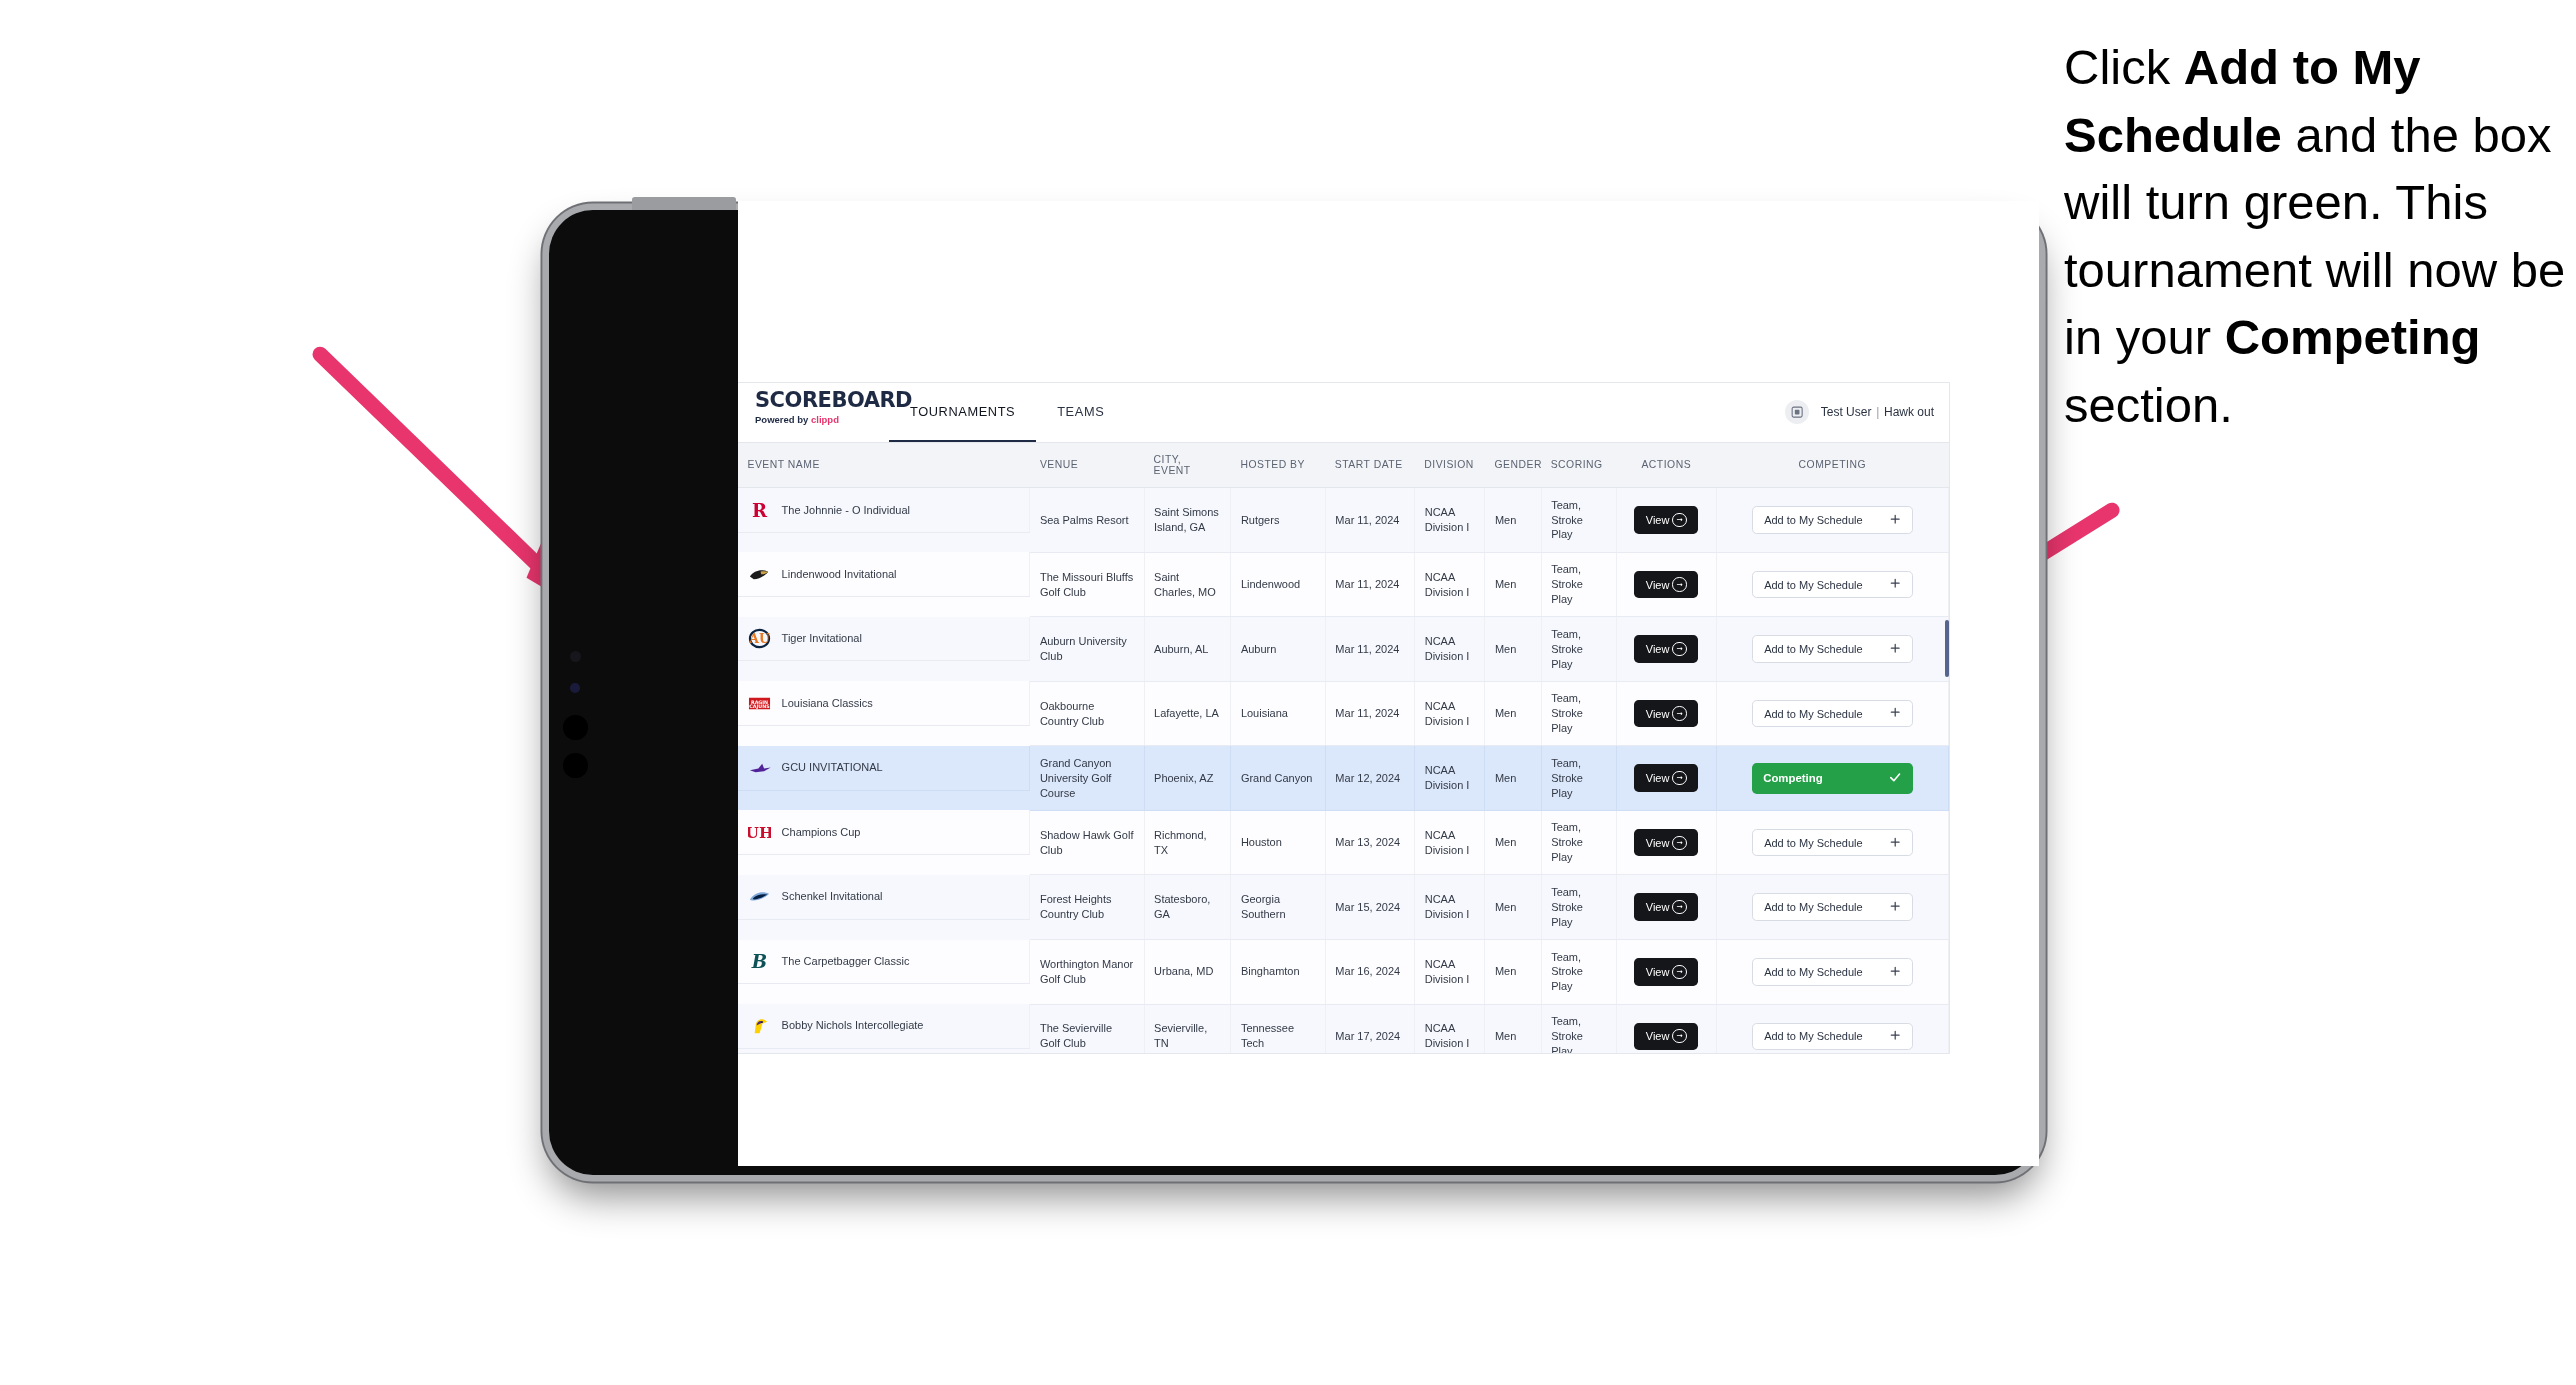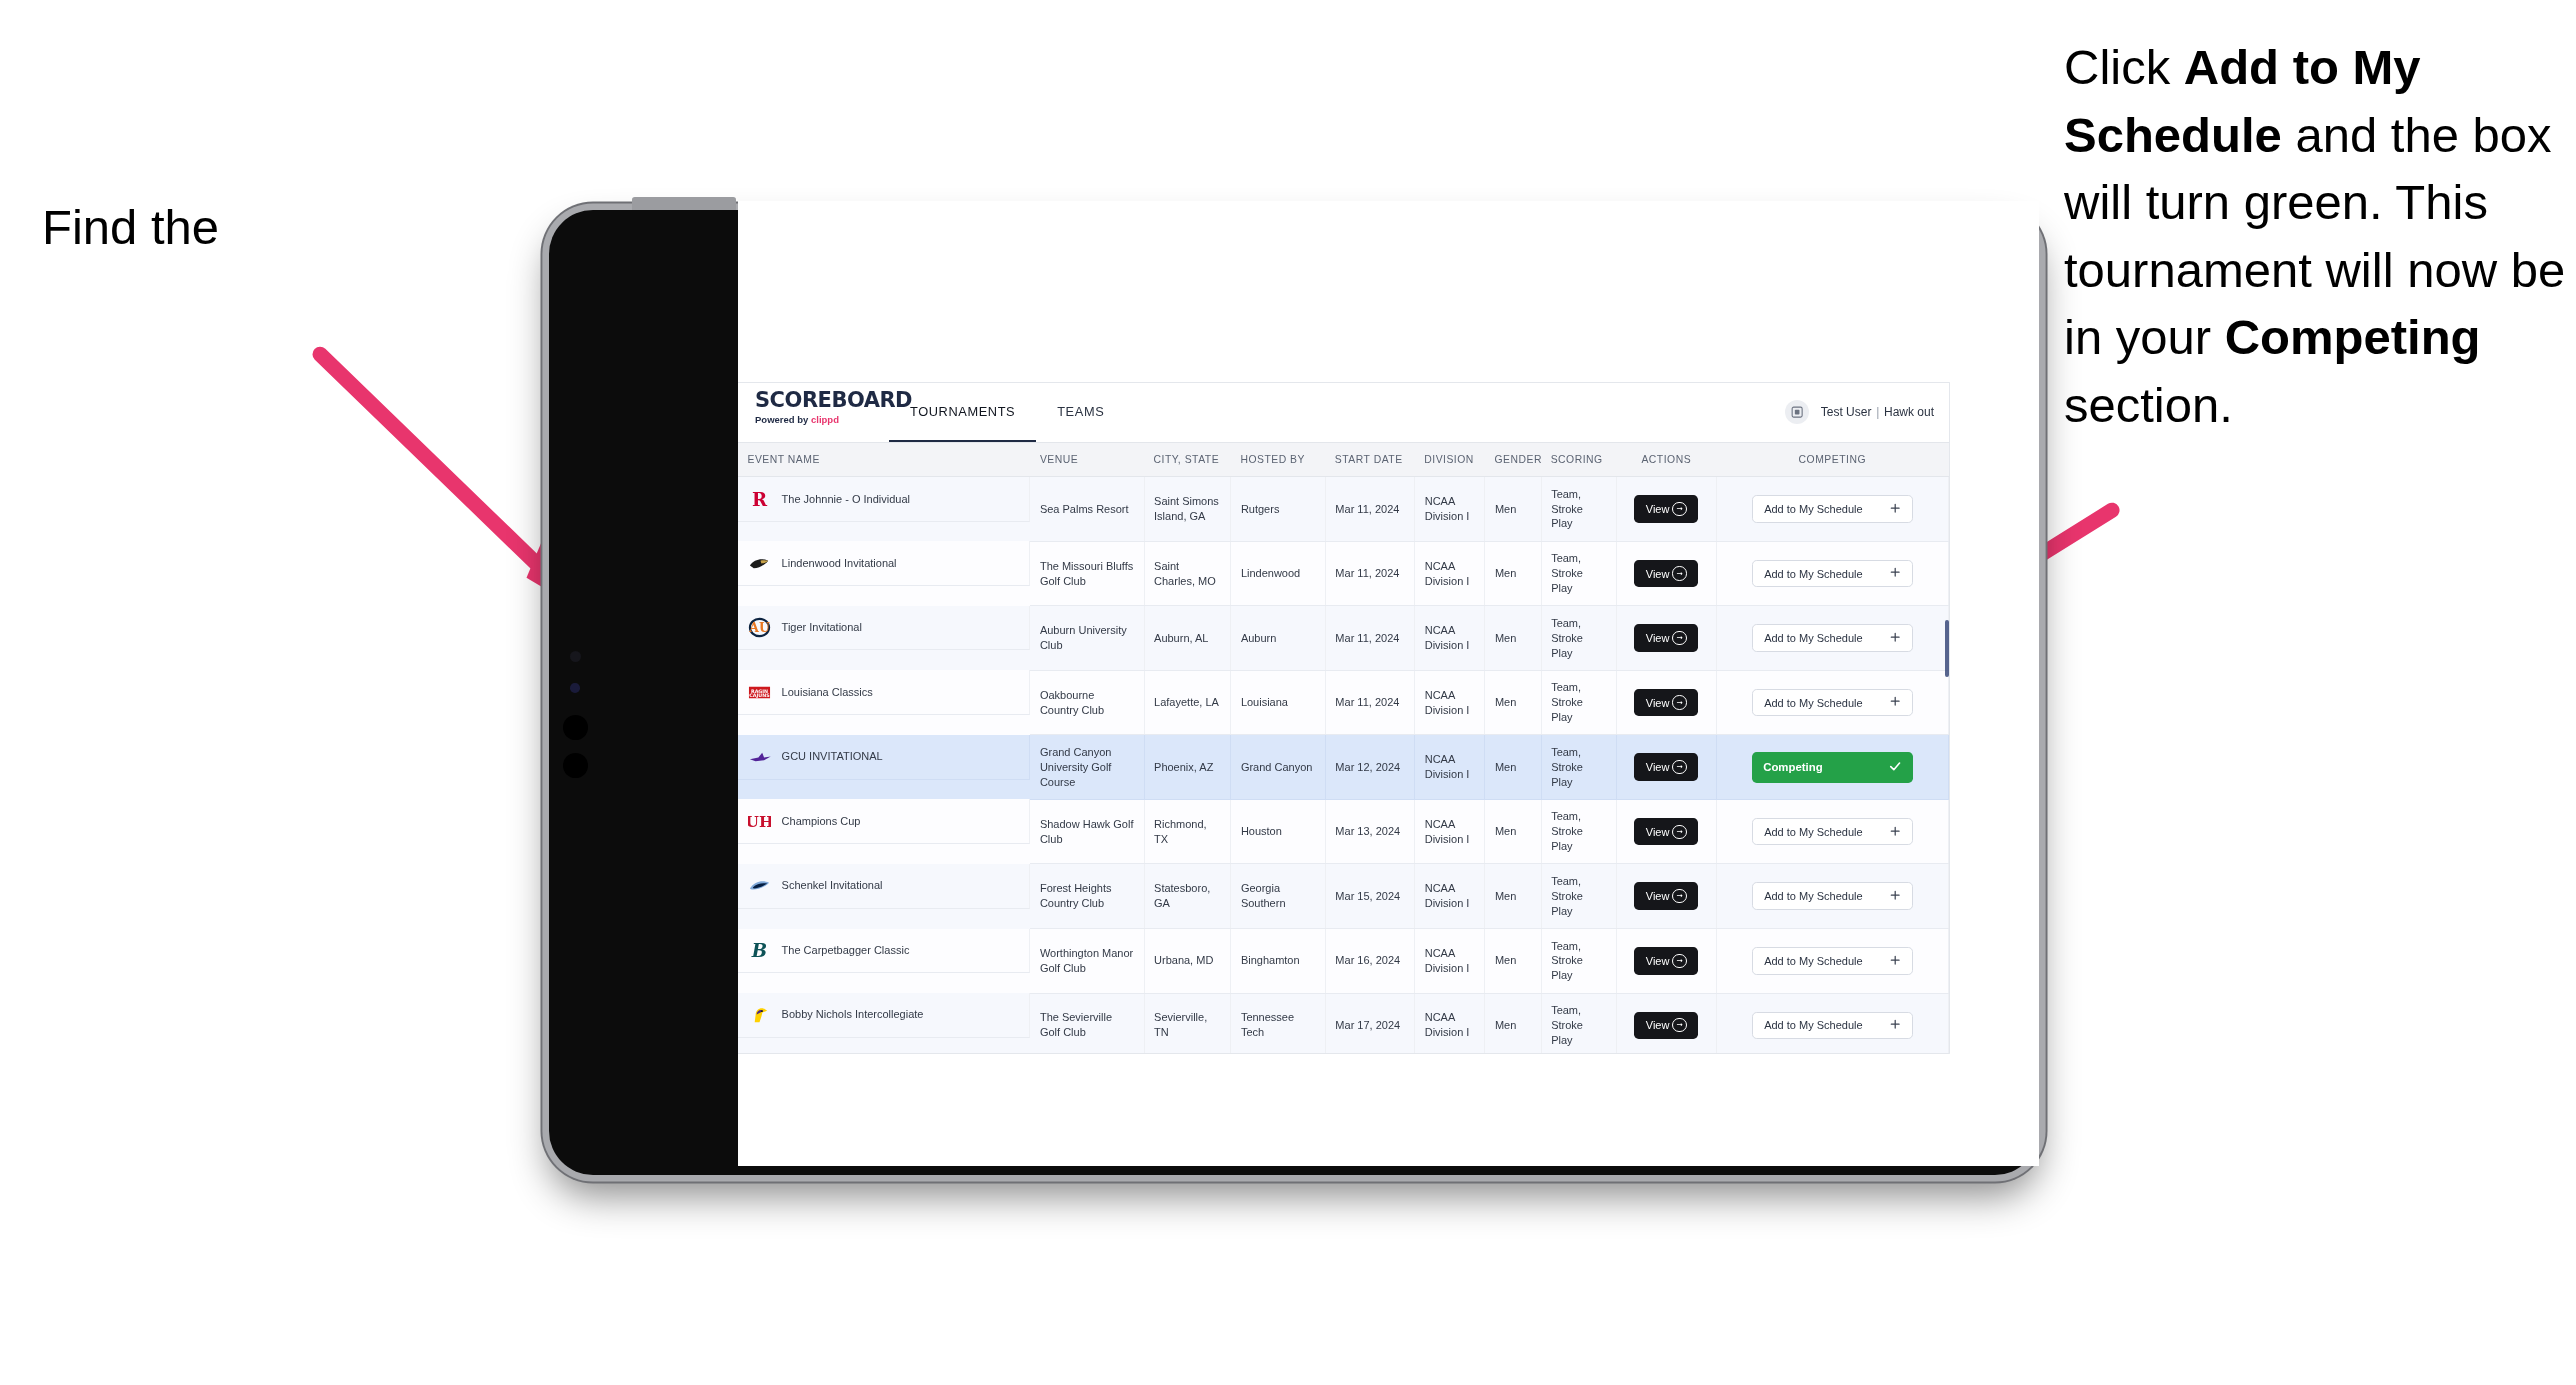--- a/index.html
+++ b/index.html
@@ -104,21 +104,20 @@
     border:none;border-radius:4.7px;font-size:11.4px;font-weight:600;
     padding:8.5px 11.4px;cursor:pointer;font-family:inherit;
   }
   .vscroll{position:absolute;right:0;top:237px;width:3.8px;height:57px;
            background:#3a4a7a;border-radius:1.9px;opacity:.85;}
 </style>
 </head>
 <body>
 
 <div class="annot" id="annot-left">
-  <div>Find the</div>
 </div>
 
 <div class="annot" id="annot-right">
   <span>Click </span><b>Add to My Schedule</b><span> and the box will turn green. This tournament will now be in your </span><b>Competing</b><span> section.</span>
 </div>
 
 <svg class="arrow" id="arrow-left" style="left:303px;top:341px;" width="322" height="303" viewBox="0 0 340 320">
   <line x1="18" y1="14" x2="268" y2="256" stroke="#e8356d" stroke-width="16" stroke-linecap="round"></line>
   <polygon points="300,288 236,250 252,212" fill="#e8356d"></polygon>
 </svg>
@@ -172,21 +171,21 @@
             <col style="width:55px">
           <col style="width:44px">
             <col style="width:59px">
             <col style="width:78px">
           <col style="width:182px">
         </colgroup>
         <thead>
           <tr>
             <th>EVENT NAME</th>
             <th>VENUE</th>
-            <th>CITY, STATE</th>
+            <th>CITY, EVENT</th>
             <th>HOSTED BY</th>
             <th>START DATE</th>
             <th>DIVISION</th>
             <th>GENDER</th>
             <th>SCORING</th>
             <th class="c">ACTIONS</th>
             <th class="c">COMPETING</th>
           </tr>
         </thead>
         <tbody id="tbody">

